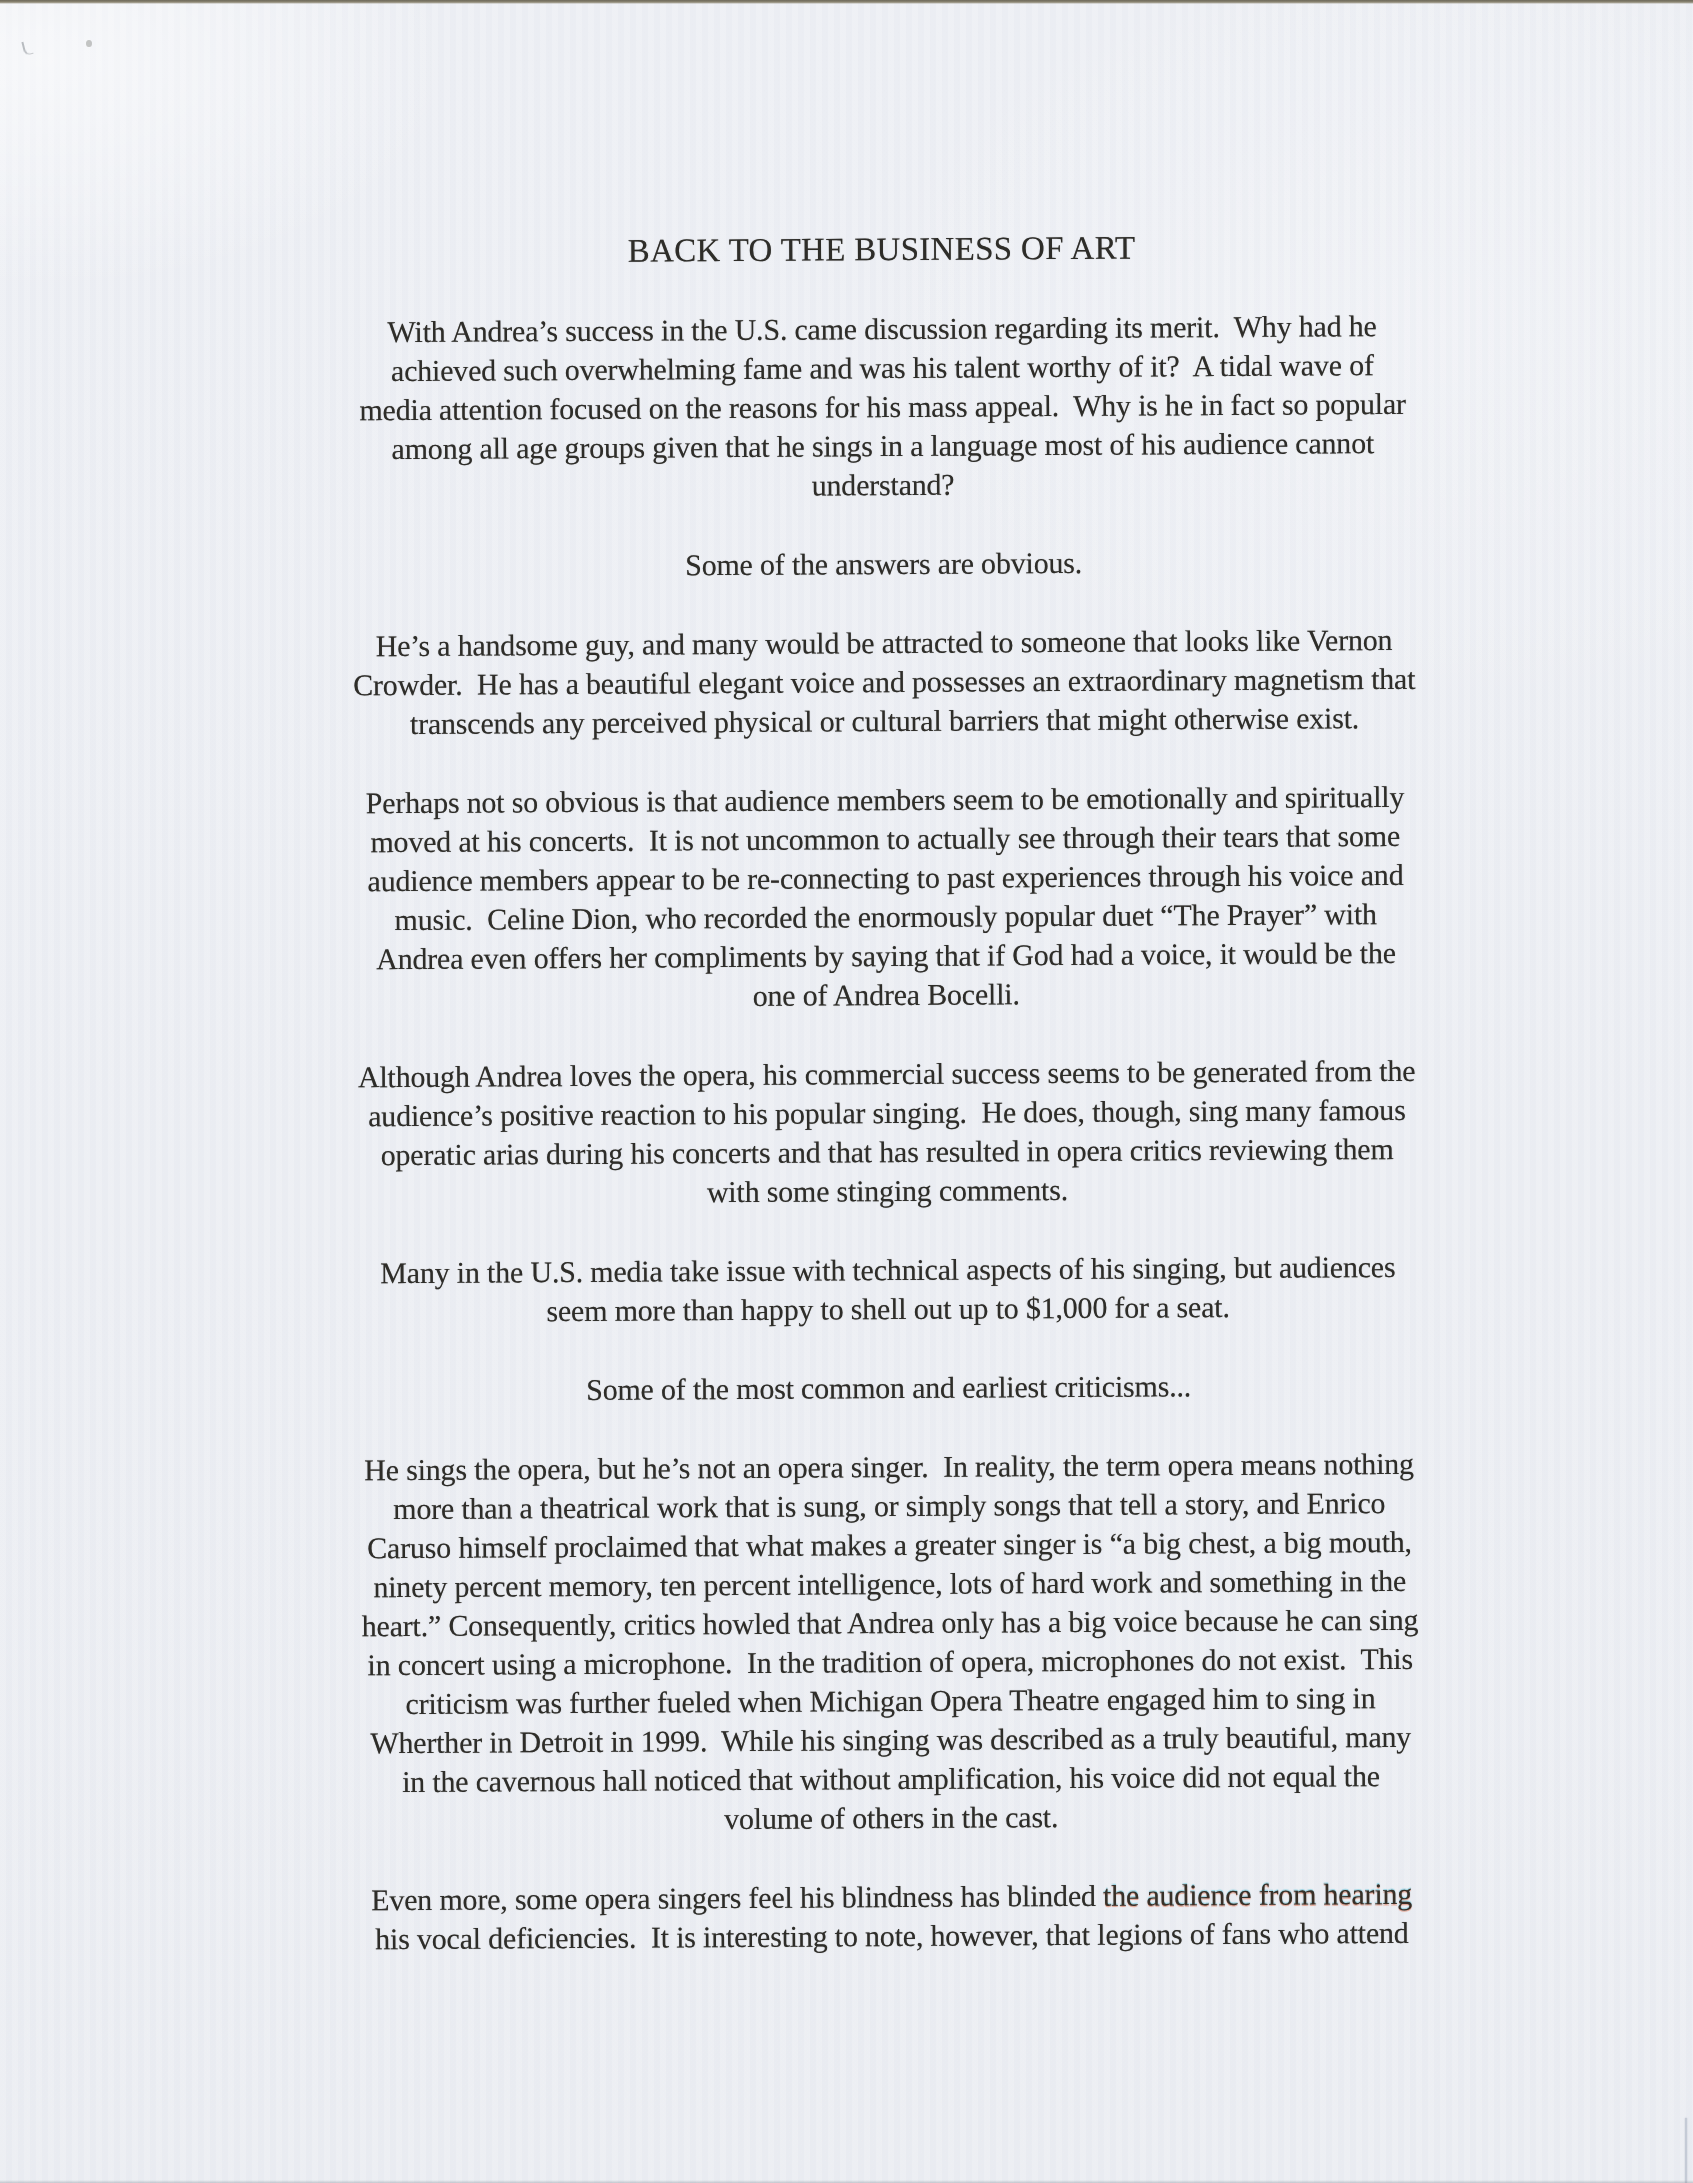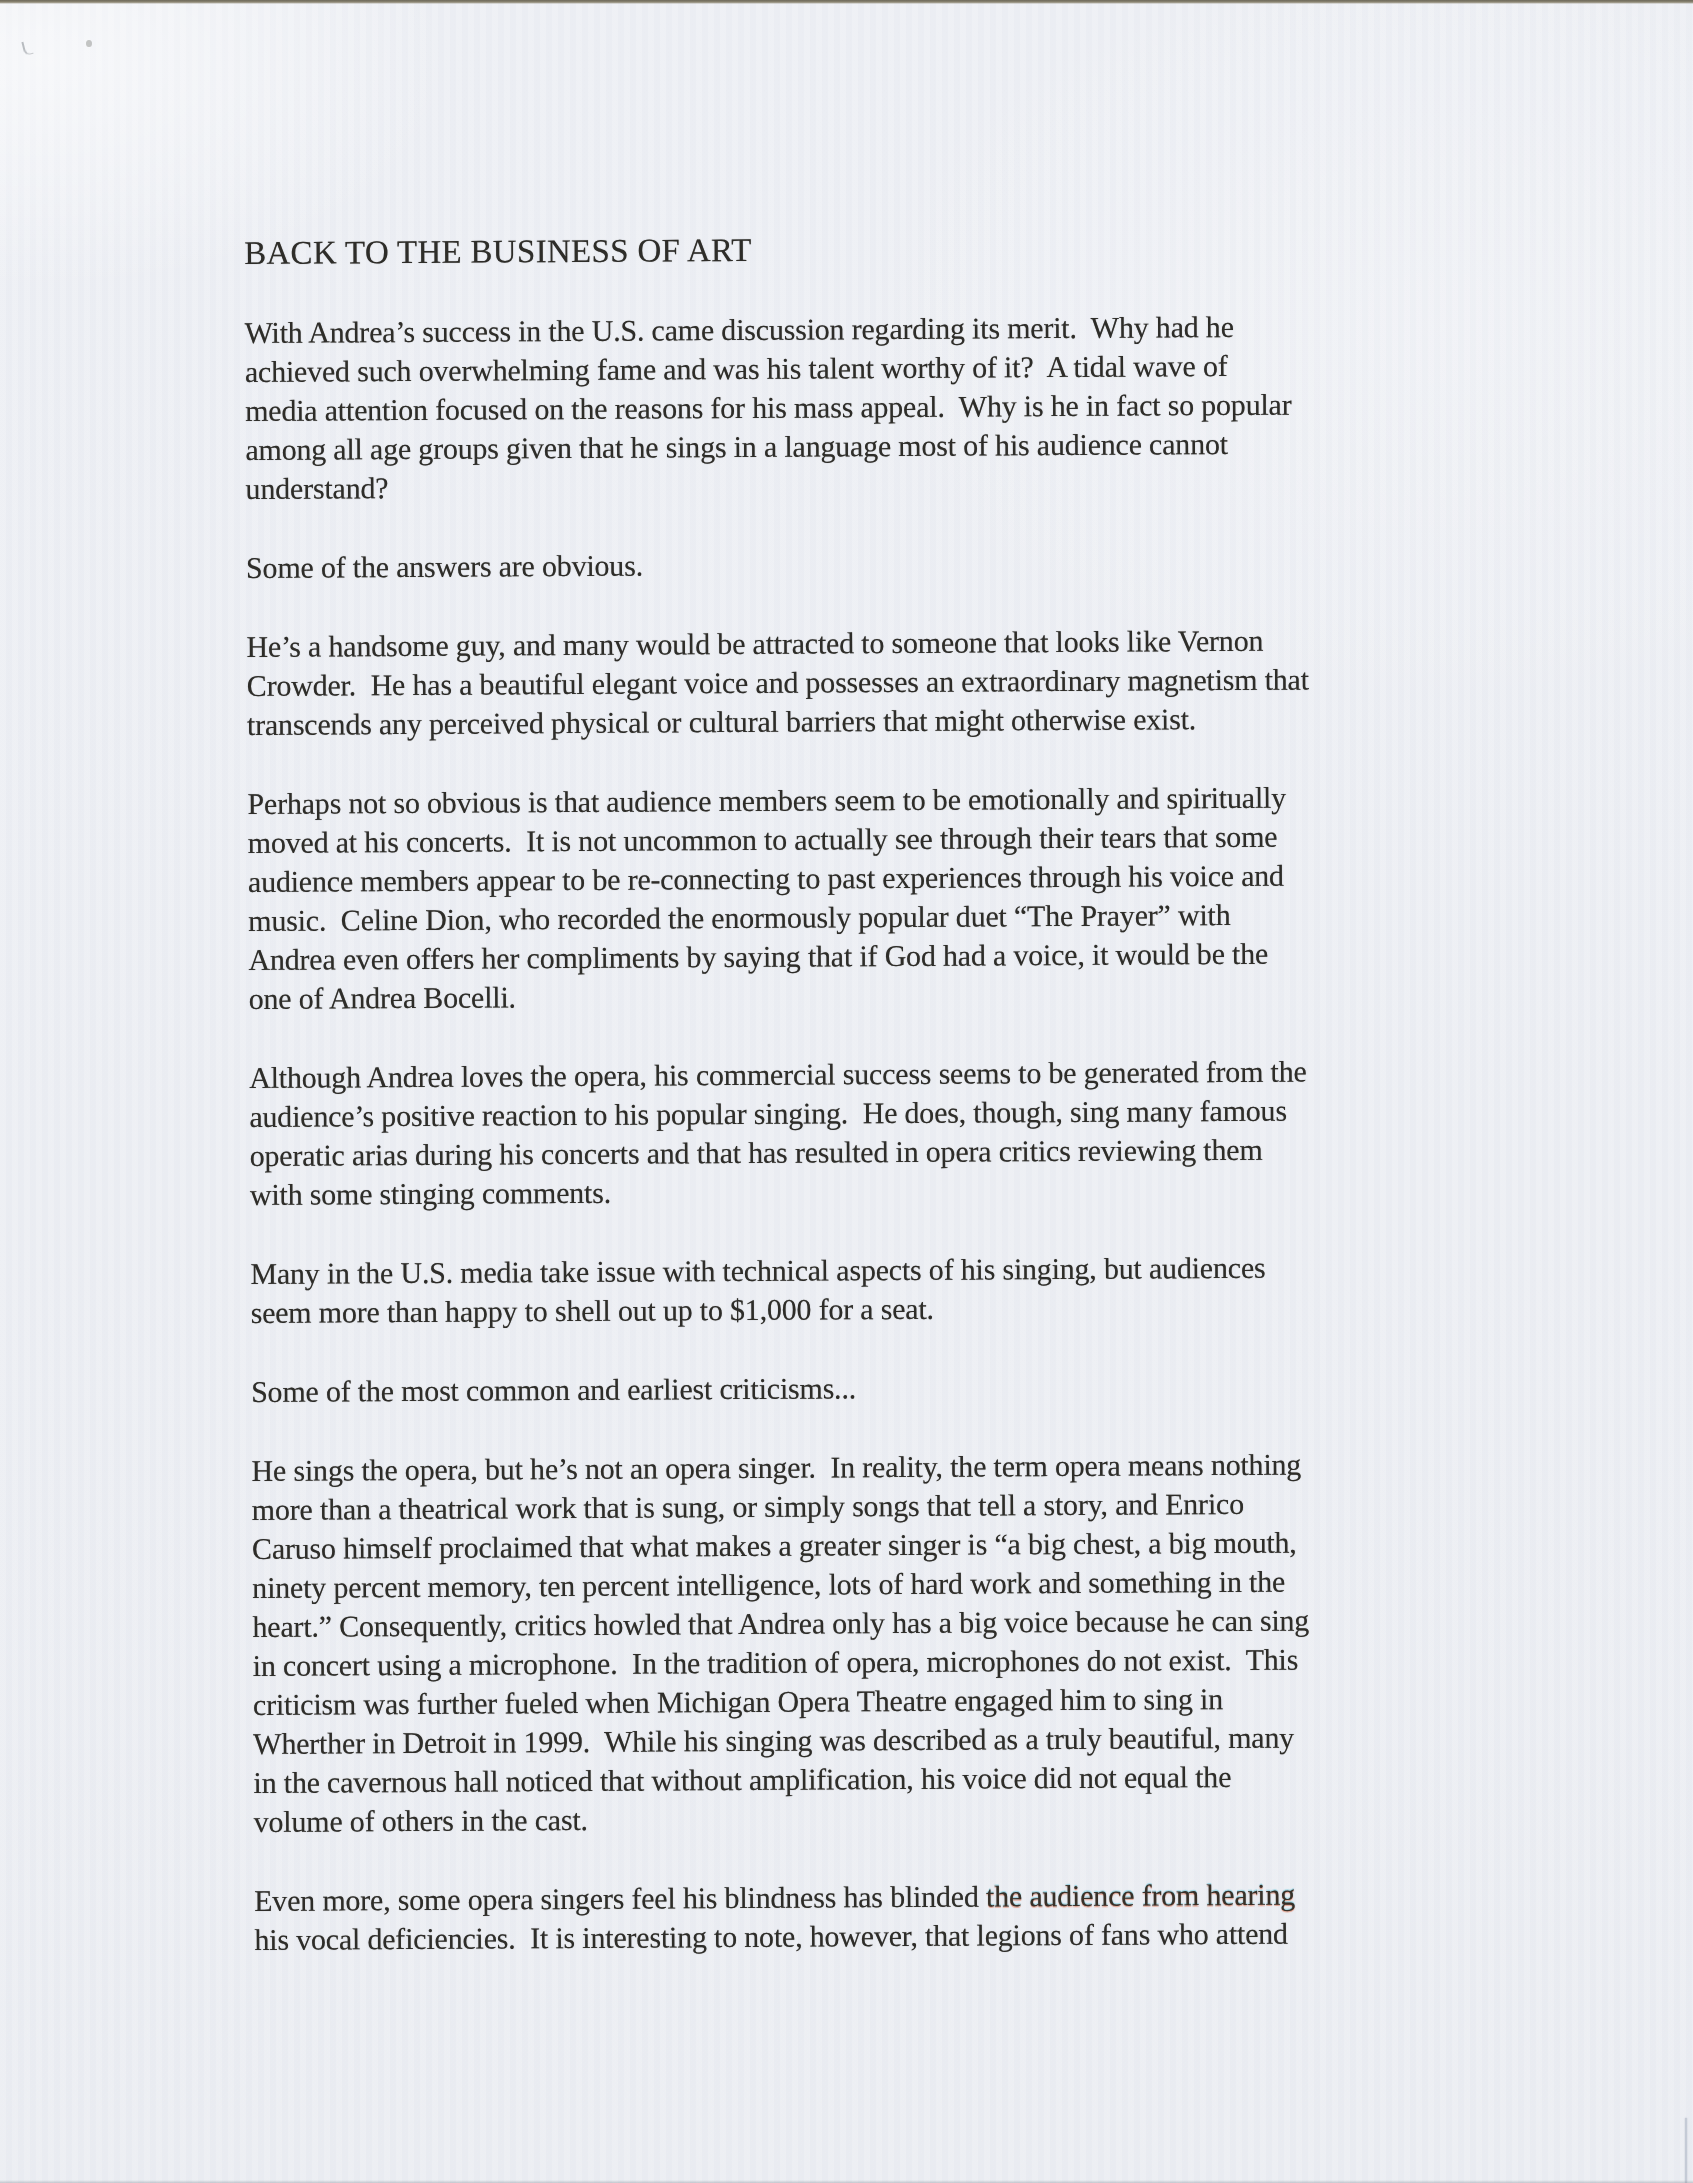--- a/index.html
+++ b/index.html
@@ -15,20 +15,21 @@
     width: 1693px;
     height: 2183px;
     background:
       radial-gradient(ellipse 598px 332px at 40px 60px, rgba(255,255,255,0.55), rgba(255,255,255,0) 70%),
       radial-gradient(ellipse 930px 598px at 85% 15%, rgba(255,255,255,0.18), rgba(255,255,255,0) 70%),
       repeating-linear-gradient(90deg,
         rgba(255,255,255,0.035) 0px, rgba(255,255,255,0.035) 6px,
         rgba(168,178,196,0.045) 6px, rgba(168,178,196,0.045) 12px),
       linear-gradient(180deg, #eef0f5 0%, #edeff4 55%, #eceef3 100%);
     overflow: hidden;
+    text-align: center;
   }
   
   .top-edge {
     position: absolute;
     top: 0; left: 0;
     width: 100%;
     height: 4px;
     background: linear-gradient(180deg, #5f5a49 0%, #837c66 55%, rgba(131,124,102,0) 100%);
     opacity: 0.9;
   }

